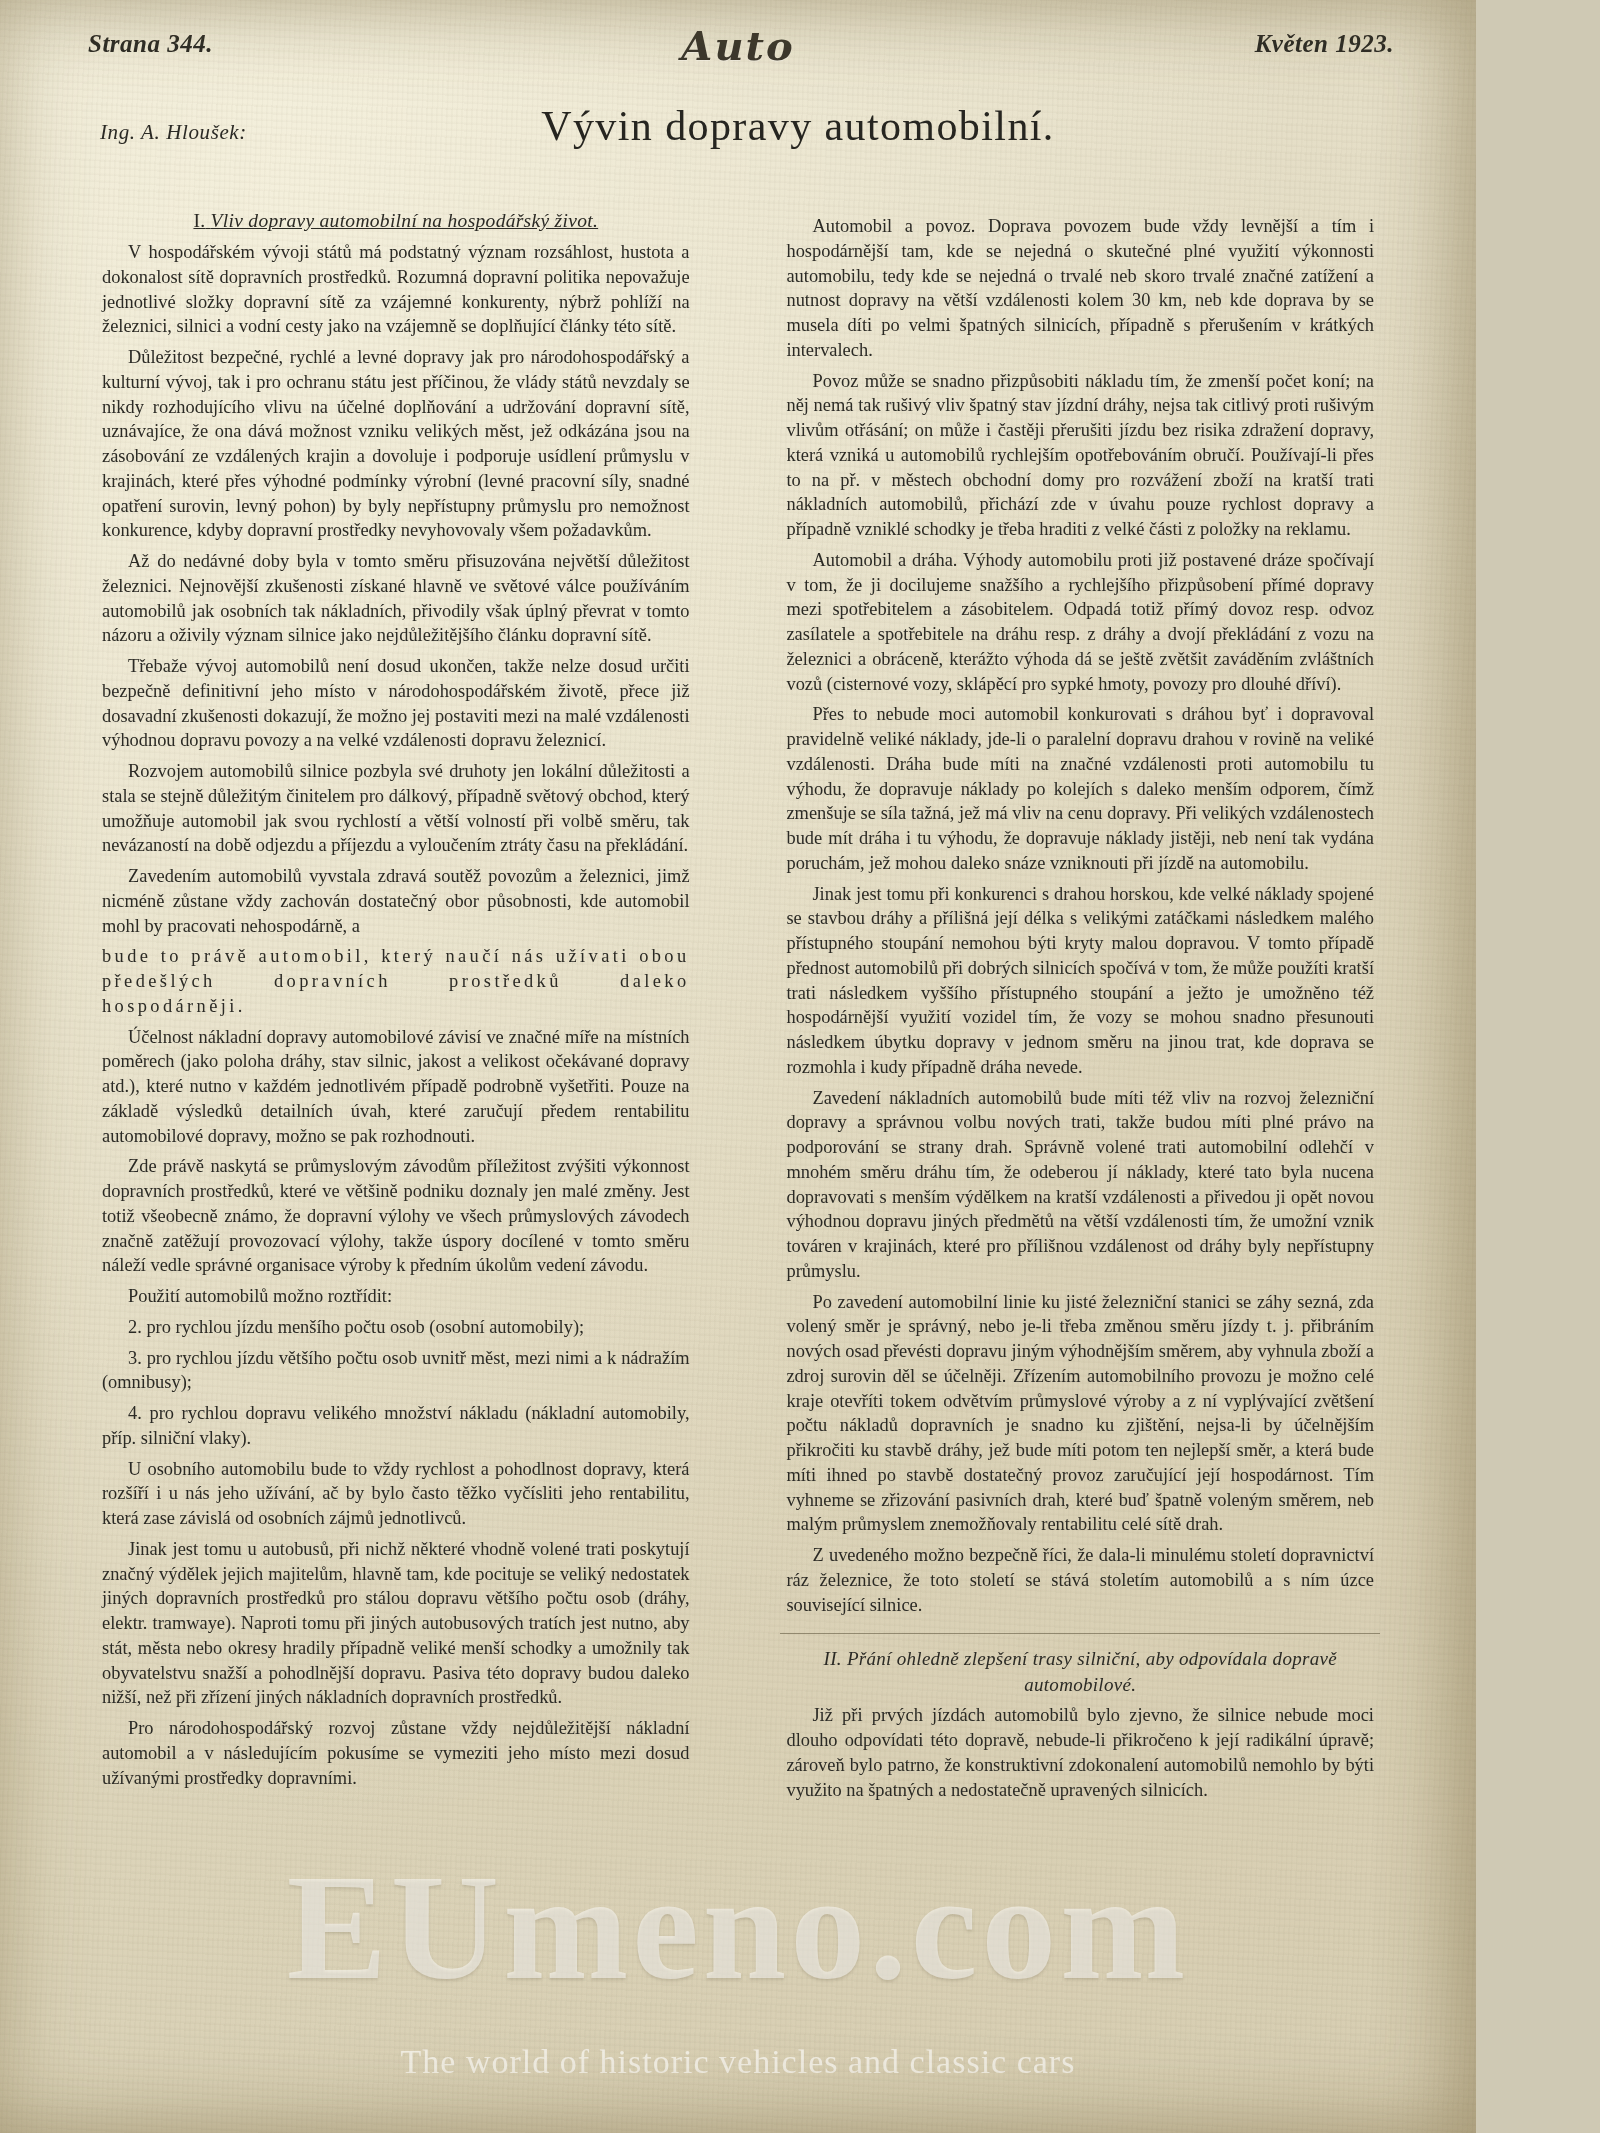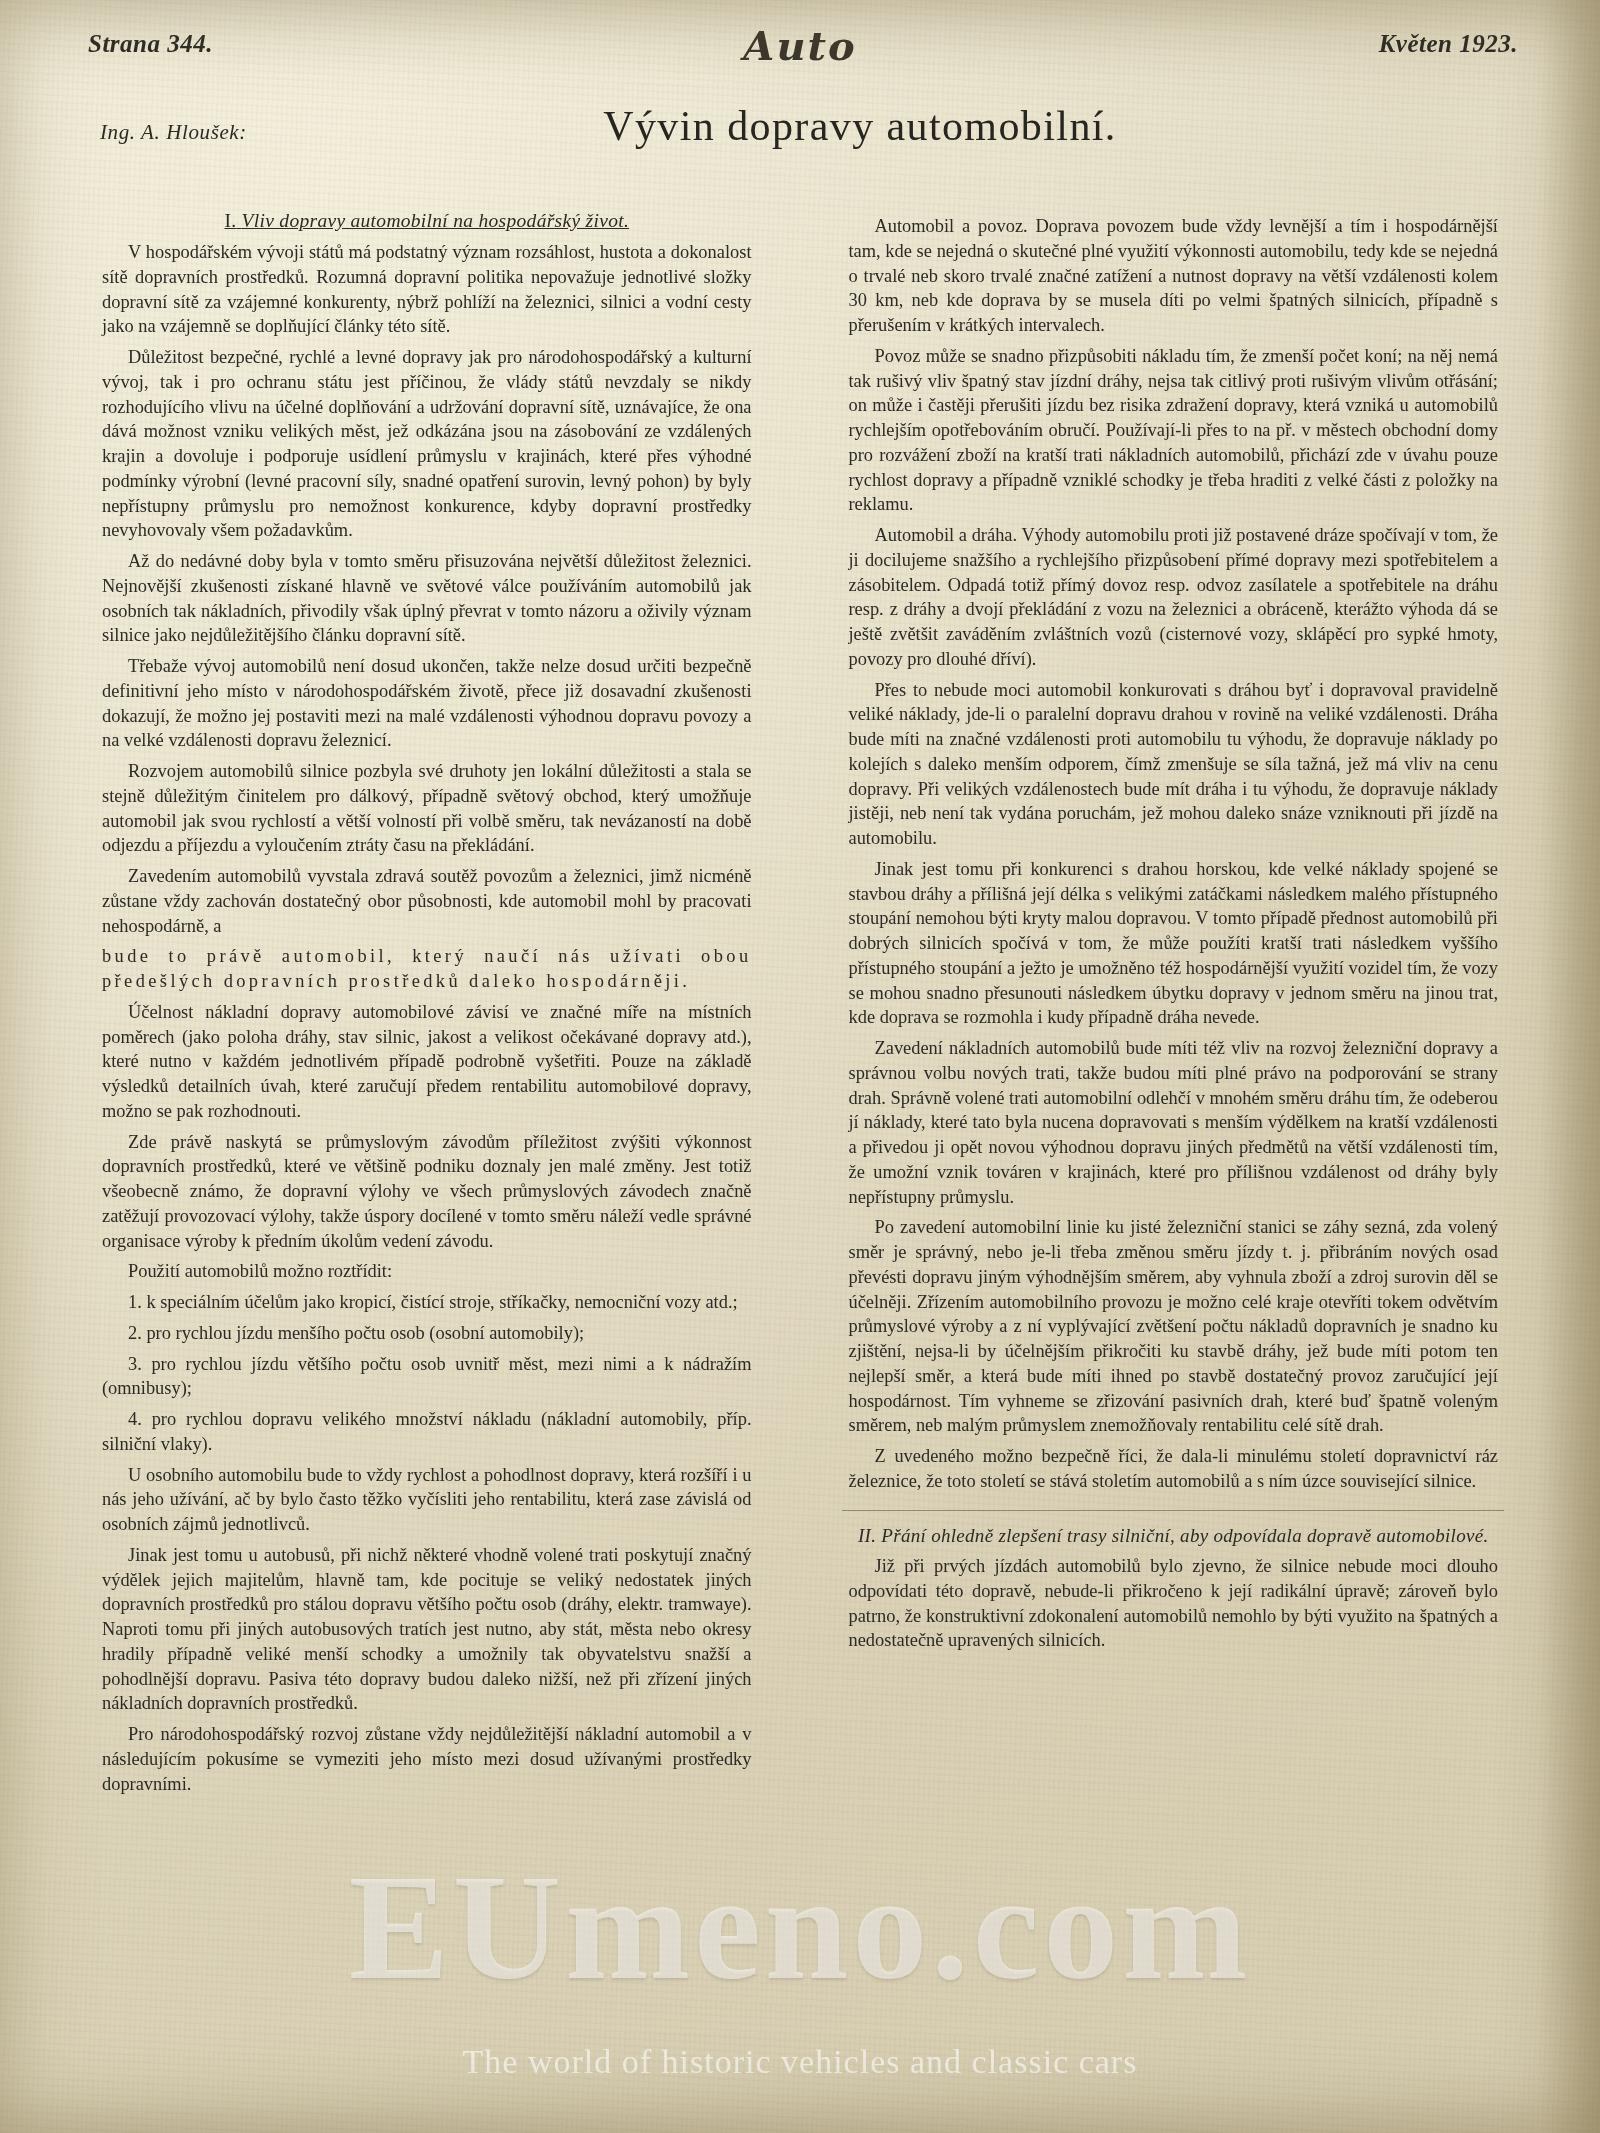--- a/index.html
+++ b/index.html
@@ -2,21 +2,21 @@
 <html><head>
 <meta charset="utf-8">
 <style>
   html, body {
     margin: 0;
     padding: 0;
     background: #cfc9b4;
   }
   .page {
     position: relative;
-    width: 1600px;
+    width: 1476px;
     height: 2133px;
     background:
       radial-gradient(ellipse at 20% 10%, rgba(255,252,235,0.55), rgba(255,252,235,0) 60%),
       radial-gradient(ellipse at 85% 85%, rgba(216,206,178,0.6), rgba(216,206,178,0) 60%),
       linear-gradient(160deg, #e8e2cc 0%, #e3dcc4 35%, #ded6bc 60%, #d6cdb1 100%);
     overflow: hidden;
     font-family: "Liberation Serif", serif;
     color: #2b2a25;
   }
   .paper-noise {
@@ -214,21 +214,20 @@
       <p>V hospodářském vývoji států má podstatný význam rozsáhlost, hustota a dokonalost sítě dopravních prostředků. Rozumná dopravní politika nepovažuje jednotlivé složky dopravní sítě za vzájemné konkurenty, nýbrž pohlíží na železnici, silnici a vodní cesty jako na vzájemně se doplňující články této sítě.</p>
       <p>Důležitost bezpečné, rychlé a levné dopravy jak pro národohospodářský a kulturní vývoj, tak i pro ochranu státu jest příčinou, že vlády států nevzdaly se nikdy rozhodujícího vlivu na účelné doplňování a udržování dopravní sítě, uznávajíce, že ona dává možnost vzniku velikých měst, jež odkázána jsou na zásobování ze vzdálených krajin a dovoluje i podporuje usídlení průmyslu v krajinách, které přes výhodné podmínky výrobní (levné pracovní síly, snadné opatření surovin, levný pohon) by byly nepřístupny průmyslu pro nemožnost konkurence, kdyby dopravní prostředky nevyhovovaly všem požadavkům.</p>
       <p>Až do nedávné doby byla v tomto směru přisuzována největší důležitost železnici. Nejnovější zkušenosti získané hlavně ve světové válce používáním automobilů jak osobních tak nákladních, přivodily však úplný převrat v tomto názoru a oživily význam silnice jako nejdůležitějšího článku dopravní sítě.</p>
       <p>Třebaže vývoj automobilů není dosud ukončen, takže nelze dosud určiti bezpečně definitivní jeho místo v národohospodářském životě, přece již dosavadní zkušenosti dokazují, že možno jej postaviti mezi na malé vzdálenosti výhodnou dopravu povozy a na velké vzdálenosti dopravu železnicí.</p>
       <p>Rozvojem automobilů silnice pozbyla své druhoty jen lokální důležitosti a stala se stejně důležitým činitelem pro dálkový, případně světový obchod, který umožňuje automobil jak svou rychlostí a větší volností při volbě směru, tak nevázaností na době odjezdu a příjezdu a vyloučením ztráty času na překládání.</p>
       <p>Zavedením automobilů vyvstala zdravá soutěž povozům a železnici, jimž nicméně zůstane vždy zachován dostatečný obor působnosti, kde automobil mohl by pracovati nehospodárně, a</p>
       <p class="sp noindent">bude to právě automobil, který naučí nás užívati obou předešlých dopravních prostředků daleko hospodárněji.</p>
       <p>Účelnost nákladní dopravy automobilové závisí ve značné míře na místních poměrech (jako poloha dráhy, stav silnic, jakost a velikost očekávané dopravy atd.), které nutno v každém jednotlivém případě podrobně vyšetřiti. Pouze na základě výsledků detailních úvah, které zaručují předem rentabilitu automobilové dopravy, možno se pak rozhodnouti.</p>
       <p>Zde právě naskytá se průmyslovým závodům příležitost zvýšiti výkonnost dopravních prostředků, které ve většině podniku doznaly jen malé změny. Jest totiž všeobecně známo, že dopravní výlohy ve všech průmyslových závodech značně zatěžují provozovací výlohy, takže úspory docílené v tomto směru náleží vedle správné organisace výroby k předním úkolům vedení závodu.</p>
       <p>Použití automobilů možno roztřídit:</p>
-      <p class="list-item">1. k speciálním účelům jako kropicí, čistící stroje, stříkačky, nemocniční vozy atd.;</p>
       <p class="list-item">2. pro rychlou jízdu menšího počtu osob (osobní automobily);</p>
       <p class="list-item">3. pro rychlou jízdu většího počtu osob uvnitř měst, mezi nimi a k nádražím (omnibusy);</p>
       <p class="list-item">4. pro rychlou dopravu velikého množství nákladu (nákladní automobily, příp. silniční vlaky).</p>
       <p>U osobního automobilu bude to vždy rychlost a pohodlnost dopravy, která rozšíří i u nás jeho užívání, ač by bylo často těžko vyčísliti jeho rentabilitu, která zase závislá od osobních zájmů jednotlivců.</p>
       <p>Jinak jest tomu u autobusů, při nichž některé vhodně volené trati poskytují značný výdělek jejich majitelům, hlavně tam, kde pocituje se veliký nedostatek jiných dopravních prostředků pro stálou dopravu většího počtu osob (dráhy, elektr. tramwaye). Naproti tomu při jiných autobusových tratích jest nutno, aby stát, města nebo okresy hradily případně veliké menší schodky a umožnily tak obyvatelstvu snažší a pohodlnější dopravu. Pasiva této dopravy budou daleko nižší, než při zřízení jiných nákladních dopravních prostředků.</p>
       <p>Pro národohospodářský rozvoj zůstane vždy nejdůležitější nákladní automobil a v následujícím pokusíme se vymeziti jeho místo mezi dosud užívanými prostředky dopravními.</p>
     </div>
 
     <div class="col-rule"></div>
 

